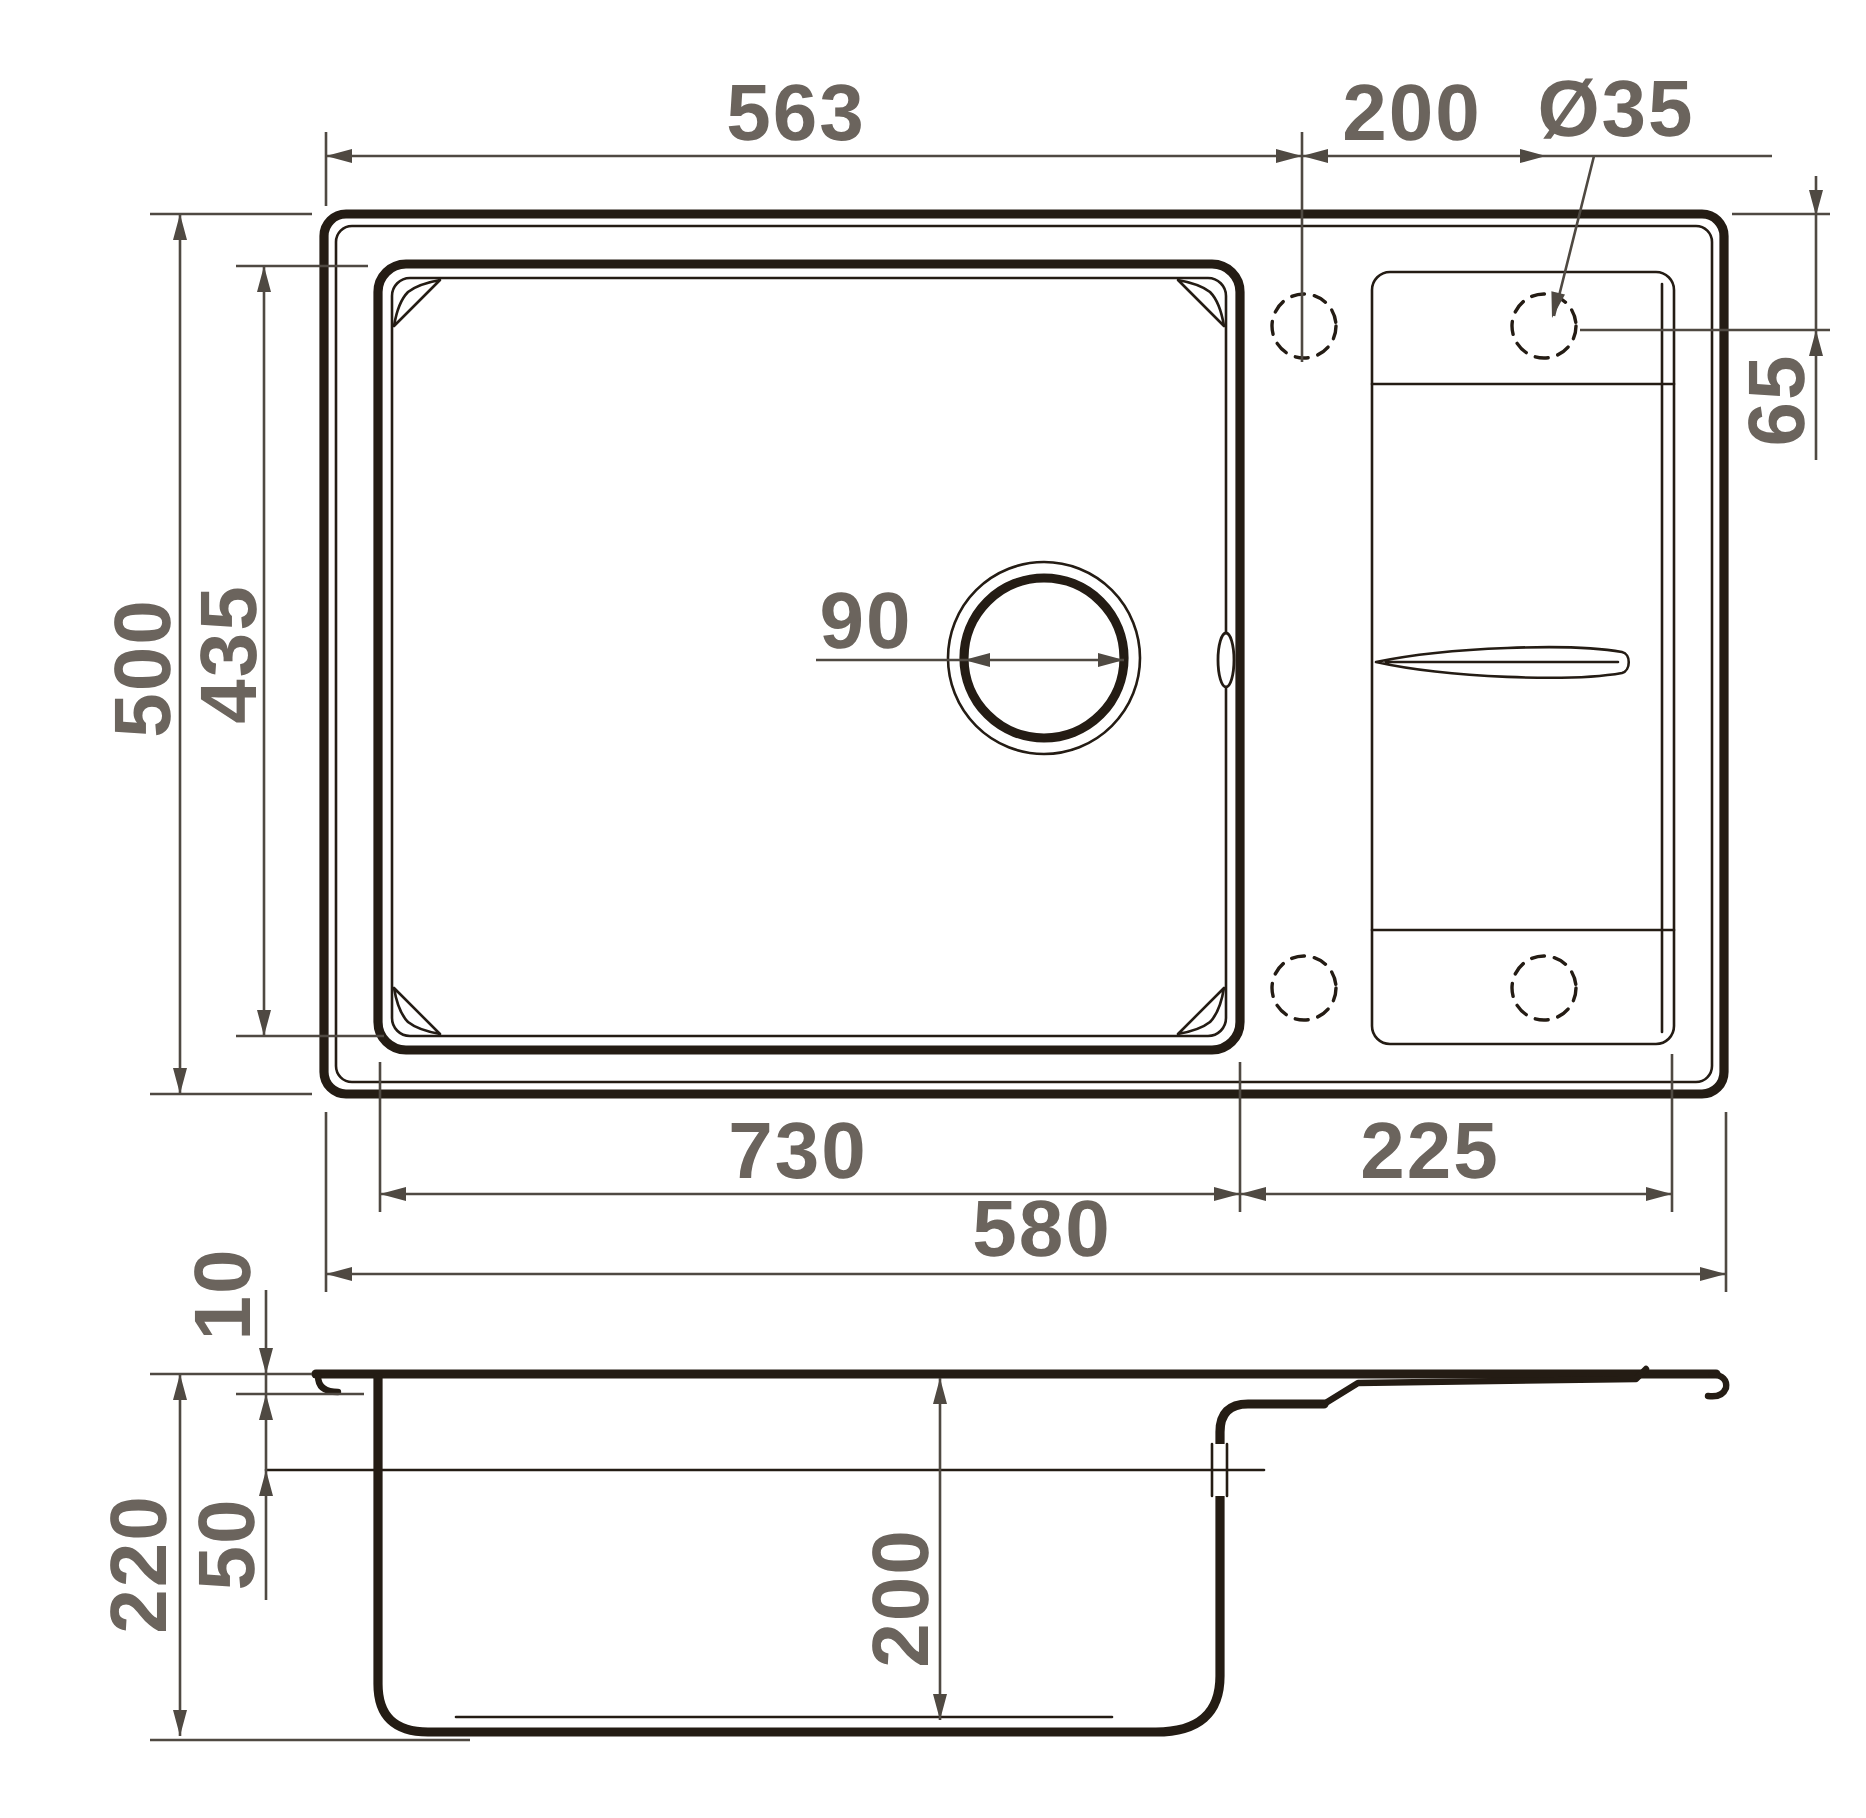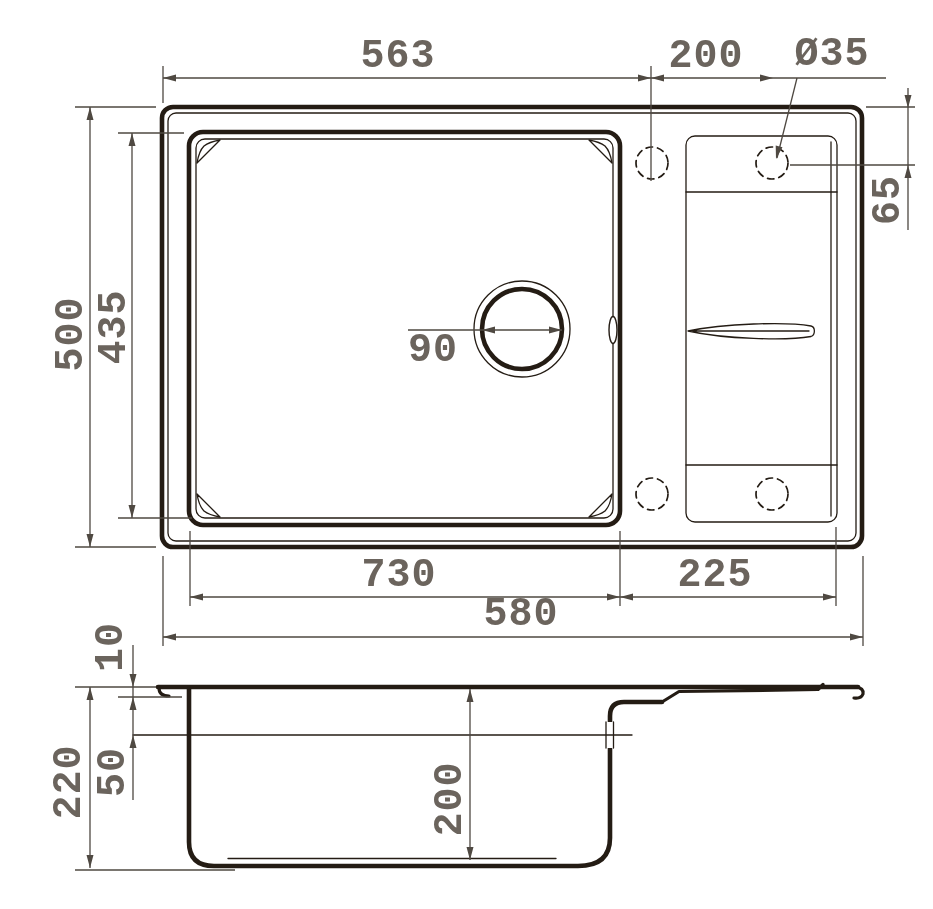--- a/index.html
+++ b/index.html
@@ -7,21 +7,21 @@
     --dim:#4f4942;
     --text:#6b645d;
     --background:#ffffff;
   }
   html,body{margin:0;padding:0;background:#fff;}
   .stage{
     position:relative;
     width:933px;height:909px;
     background:var(--background);
     overflow:hidden;
-    font-family:Liberation Mono, monospace;
+    font-family:Liberation Sans, sans-serif;
   }
   svg{position:absolute;left:0;top:0;}
   .ln{stroke:var(--line);fill:none;stroke-linecap:round;stroke-linejoin:round;}
   .w1{stroke-width:1.3;}
   .w2{stroke-width:1.7;}
   .w3{stroke-width:3.2;}
   .w4{stroke-width:4.6;}
   .dim{stroke:var(--dim);fill:none;stroke-width:1.3;stroke-linecap:butt;}
   .ar{fill:var(--dim);stroke:none;}
   .dash{stroke-dasharray:6.5 5;}
@@ -111,25 +111,25 @@
                M133,687 L129.5,674 L136.5,674 Z
                M133,697 L129.5,710 L136.5,710 Z
                M133,735 L129.5,748 L136.5,748 Z
                M470,689 L466.5,702 L473.5,702 Z
                M470,860 L466.5,847 L473.5,847 Z"></path>
     </g>
   </svg>
 
   <div class="lbl" style="left:398px;top:57px;">563</div>
   <div class="lbl" style="left:706px;top:57px;">200</div>
-  <div class="lbl" style="left:832px;top:55px;">Ø35</div>
+  <div class="lbl" style="left:808px;top:55px;">Ø35</div>
   <div class="lbl rot" style="left:889px;top:200px;">65</div>
   <div class="lbl rot" style="left:72px;top:334px;">500</div>
   <div class="lbl rot" style="left:115px;top:327px;">435</div>
-  <div class="lbl" style="left:433px;top:311px;margin-top:40px;">90</div>
+  <div class="lbl" style="left:433px;top:311px;">90</div>
   <div class="lbl" style="left:399px;top:576px;">730</div>
   <div class="lbl" style="left:715px;top:576px;">225</div>
   <div class="lbl" style="left:521px;top:615px;">580</div>
   <div class="lbl rot" style="left:112px;top:647px;">10</div>
   <div class="lbl rot" style="left:70px;top:782px;">220</div>
   <div class="lbl rot" style="left:114px;top:772px;">50</div>
   <div class="lbl rot" style="left:451px;top:799px;">200</div>
 
 </div>
 

